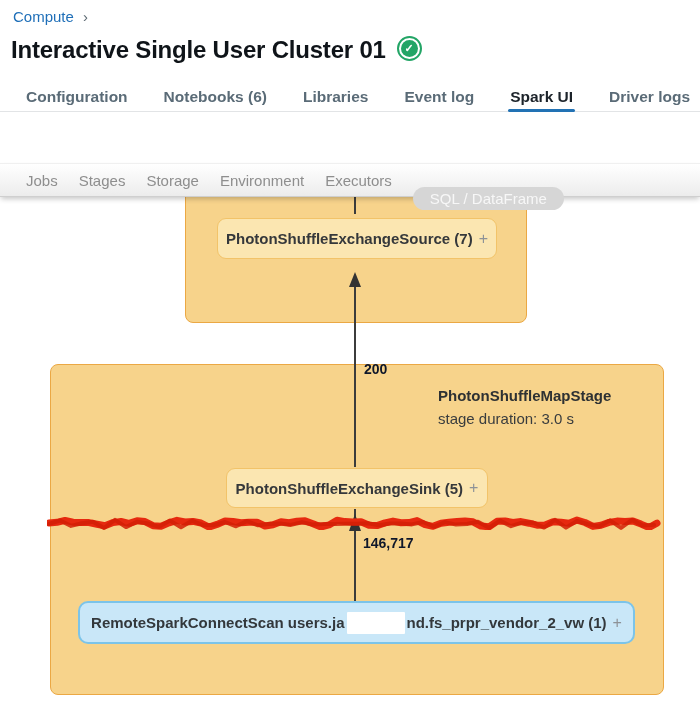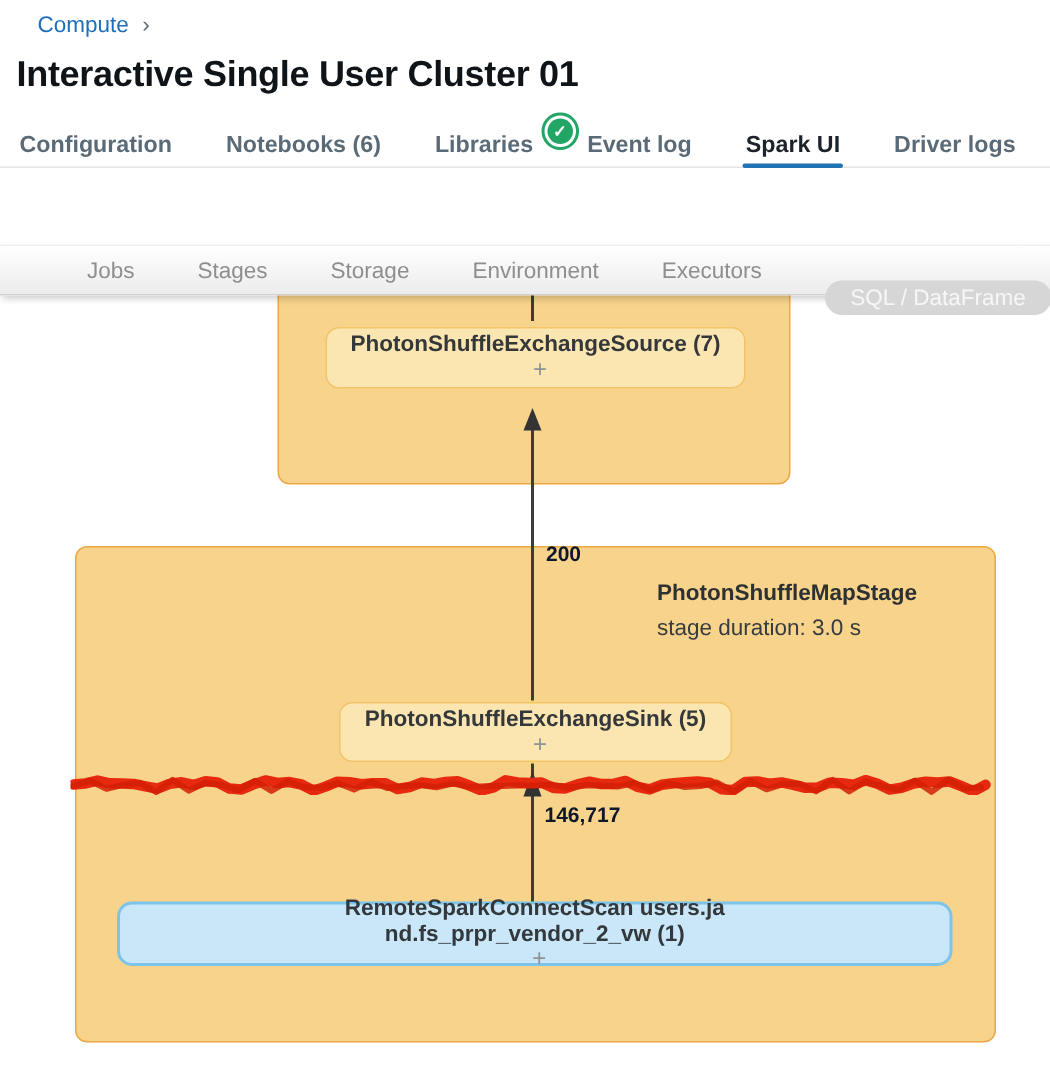--- a/index.html
+++ b/index.html
@@ -1,55 +1,55 @@
 <!DOCTYPE html>
 <html><head>
 <meta charset="utf-8">
 <style>
   * { margin:0; padding:0; box-sizing:border-box; }
   body { background:#ffffff; font-family:"Liberation Sans", sans-serif; }
   #screen { position:relative; width:700px; height:714px; background:#ffffff; overflow:hidden; }
 
   
   .breadcrumb { position:absolute; left:13px; top:8px; font-size:15px; display:flex; align-items:center; gap:9px; }
-  .breadcrumb a { color:#1f6fb8; text-decoration:none; cursor:pointer;margin-left:12px; }
+  .breadcrumb a { color:#1f6fb8; text-decoration:none; cursor:pointer; }
   .breadcrumb .chev { color:#5d6a73; font-size:15px; }
 
-  .title-row { position:absolute; left:11px; top:36px; display:flex; align-items:flex-end; gap:11px;flex-direction:column; }
+  .title-row { position:absolute; left:11px; top:36px; display:flex; align-items:flex-start; gap:11px; }
   .page-title { font-size:24px; font-weight:700; color:#0f1419; letter-spacing:-0.2px; }
   .status-icon { width:25px; height:25px; border:2px solid #23a566; border-radius:50%;
                  display:flex; align-items:center; justify-content:center; }
   .status-icon .inner { width:17px; height:17px; border-radius:50%; background:#23a566;
                  color:#ffffff; font-size:11px; font-weight:700; display:flex; align-items:center; justify-content:center; }
 
   
   .tabs { position:absolute; left:0; right:0; top:84px; height:28px; display:flex; gap:36px;
-          padding-left:13px; border-bottom:1px solid #e2e4e6; font-size:15.5px; font-weight:600; color:#5a6b77; }
+          padding-left:26px; border-bottom:1px solid #e2e4e6; font-size:15.5px; font-weight:600; color:#5a6b77; }
   .tab { position:relative; line-height:26px; cursor:pointer; white-space:nowrap; }
   .tab.active { color:#1c232a; font-weight:700; }
   .tab.active::after { content:""; position:absolute; left:-2px; right:-2px; bottom:-1px; height:3px;
           background:#2272b4; border-radius:2px; }
 
   
   .spark-nav { position:absolute; left:0; right:0; top:163px; height:34px; z-index:20;
           background:linear-gradient(#ffffff, #ececec); border-top:1px solid #f0f0f0;
           border-bottom:1px solid #cfcfcf; box-shadow:0 3px 5px -1px rgba(0,0,0,0.22);
-          display:flex; align-items:center; gap:42px; padding-left:58px;
+          display:flex; align-items:center; gap:21px; padding-left:26px;
           font-size:15px; color:#8e8e8e; }
   .spark-nav-item { cursor:pointer; white-space:nowrap; }
   .spark-nav-item.selected { background:#d6d6d6; color:#f7f7f7; border-radius:12px; padding:3px 17px;margin-top:36px; }
 
   
   .stage-box { position:absolute; background:#f7d38b; border:1.5px solid #eba844; border-radius:8px; z-index:1; }
   #stage-upstream { left:185px; top:168px; width:342px; height:155px; }
   #stage-map { left:50px; top:364px; width:614px; height:331px; }
 
   .plan-node { position:absolute; z-index:2; display:flex; align-items:center; justify-content:center;
           background:#fbe6b1; border:1.5px solid #f2c369; border-radius:9px;
-          font-size:15px; font-weight:700; color:#35383b; cursor:pointer; white-space:nowrap;flex-direction:column; }
+          font-size:15px; font-weight:700; color:#35383b; cursor:pointer; white-space:nowrap; }
   #node-source { left:217px; top:218px; width:280px; height:41px; }
   #node-sink   { left:226px; top:468px; width:262px; height:40px; }
   #node-scan   { left:78px;  top:601px; width:557px; height:43px;
           background:#c9e7f8; border:2px solid #7cc4e9; border-radius:10px; color:#33383c; }
   .plus { color:#8d9297; font-weight:400; font-size:16px; margin-left:6px; cursor:pointer; }
   .redaction-box { display:inline-block; width:58px; height:22px; background:#ffffff;
           border-radius:1px; margin:0 2px; vertical-align:middle; }
 
   .stage-label { position:absolute; left:438px; top:387px; font-size:15px; font-weight:700; color:#2e3133; z-index:2; }
   .stage-duration { position:absolute; left:438px; top:410px; font-size:15px; color:#393c3e; z-index:2; }

